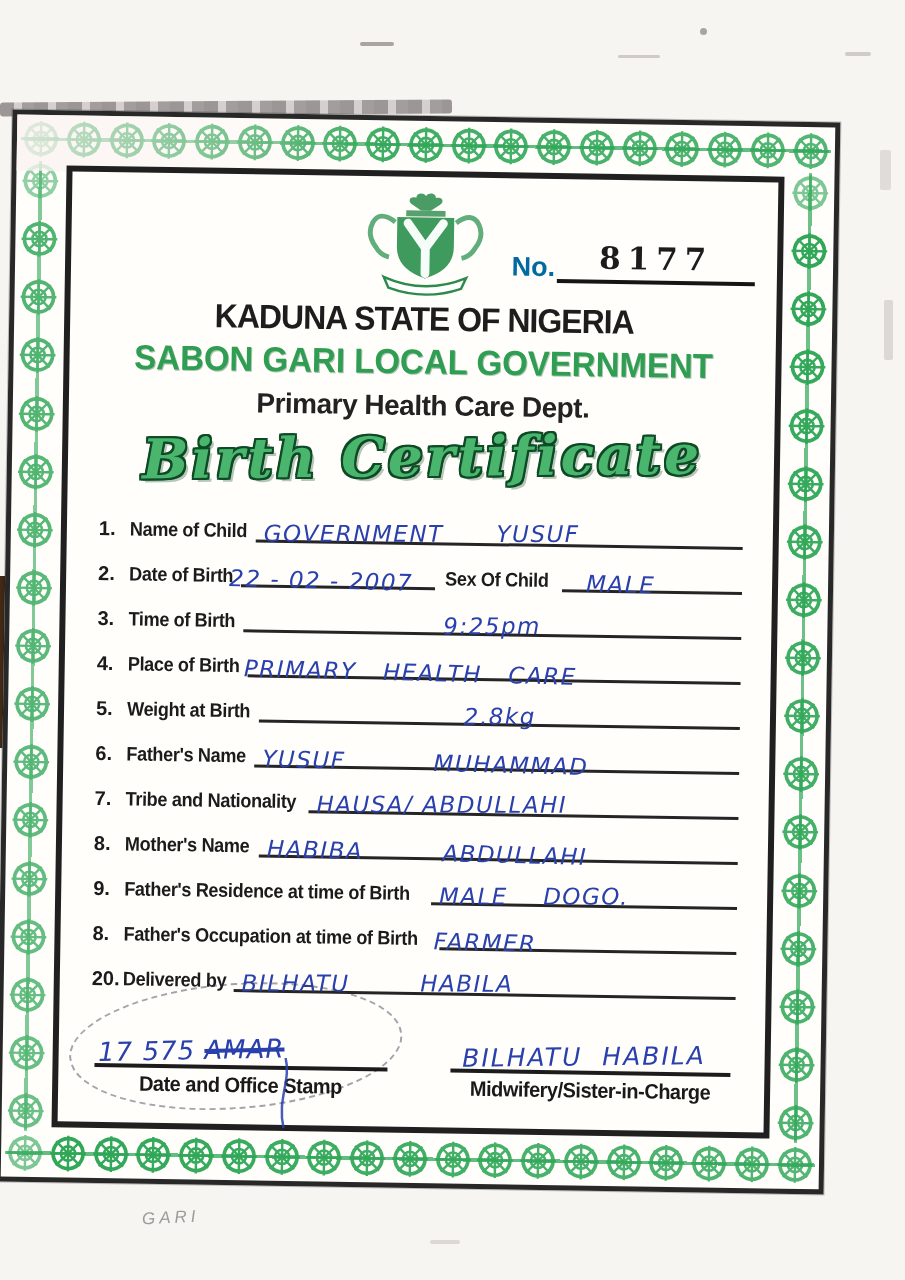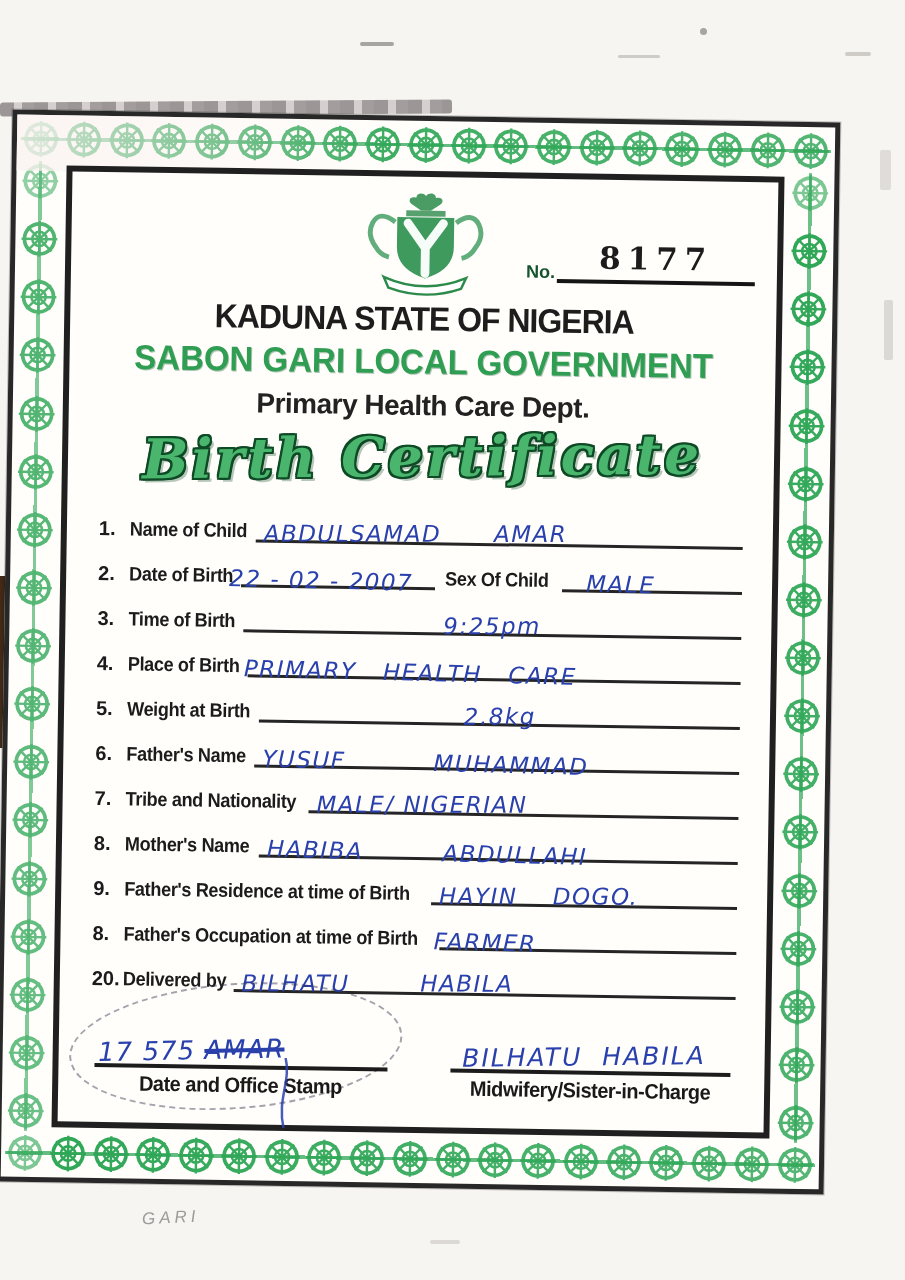--- a/index.html
+++ b/index.html
@@ -56,21 +56,21 @@
   
   .sheet{
     position:absolute;inset:50px;
     border:6px solid rgba(20,20,20,.95);
     background:#fffefa;
     padding:4px 30px 8px 32px;
     box-sizing:border-box;
   }
   
   .no-block{position:absolute;right:22px;top:64px;white-space:nowrap;}
-  .no-label{font-weight:700;font-size:18px;color:#14532d;vertical-align:bottom;}
+  .no-label{font-weight:700;font-size:27px;color:#0369a1;vertical-align:bottom;}
   .no-line{display:inline-block;border-bottom:4px solid #151515;min-width:198px;text-align:center;margin-left:2px;}
   .no-value{
     display:inline-block;transform:translateY(-4px);
     font-family:"DejaVu Serif", serif;font-size:31px;font-weight:600;
     letter-spacing:7px;color:#1c1c1c;
   }
   .coa{display:block;margin:10px auto 0;width:148px;height:108px;}
   .t-state{text-align:center;font-size:32px;font-weight:900;letter-spacing:-1px;color:#1d1d1d;margin-top:2px;transform:scaleY(1.05);}
   .t-lga{text-align:center;font-size:33px;font-weight:900;letter-spacing:0px;color:#2f9e52;margin-top:5px;text-shadow:1px 1px 0 rgba(20,90,45,.35);transform:scaleY(1.05);}
   .t-dept{text-align:center;font-size:28px;font-weight:800;letter-spacing:-.5px;color:#222;margin-top:9px;}
@@ -531,21 +531,21 @@
     <div class="t-lga">SABON GARI LOCAL GOVERNMENT</div>
     <div class="t-dept">Primary Health Care Dept.</div>
     <div class="t-doc">Birth Certificate</div>
 
     <div class="fields">
 
       <div class="frow">
         <span class="fnum">1.</span>
         <span class="flabel">Name of Child</span>
         <span class="fline">
-            <span class="hw">ABDULSAMAD      AMAR</span>
+            <span class="hw">GOVERNMENT      YUSUF</span>
           </span>
       </div>
 
       <div class="frow">
         <span class="fnum">2.</span>
         <span class="flabel">Date of Birth</span>
         <span class="fline">
             <span class="hw r2-date">22 - 02 - 2007</span>
           </span>
         <span class="flabel l2">Sex Of Child</span>
@@ -583,37 +583,37 @@
         <span class="flabel">Father's Name</span>
         <span class="fline">
             <span class="hw">YUSUF          MUHAMMAD</span>
           </span>
       </div>
 
       <div class="frow">
         <span class="fnum">7.</span>
         <span class="flabel">Tribe and Nationality</span>
         <span class="fline">
-            <span class="hw">MALE/ NIGERIAN</span>
+            <span class="hw">HAUSA/ ABDULLAHI</span>
           </span>
       </div>
 
       <div class="frow">
         <span class="fnum">8.</span>
         <span class="flabel">Mother's Name</span>
         <span class="fline">
             <span class="hw">HABIBA         ABDULLAHI</span>
           </span>
       </div>
 
       <div class="frow">
         <span class="fnum">9.</span>
         <span class="flabel">Father's Residence at time of Birth</span>
         <span class="fline">
-            <span class="hw">HAYIN    DOGO.</span>
+            <span class="hw">MALE    DOGO.</span>
           </span>
       </div>
 
       <div class="frow r10">
         <span class="fnum">8.</span>
         <span class="flabel">Father's Occupation at time of Birth</span>
         <span class="fline">
             <span class="hw">FARMER</span>
           </span>
       </div>

